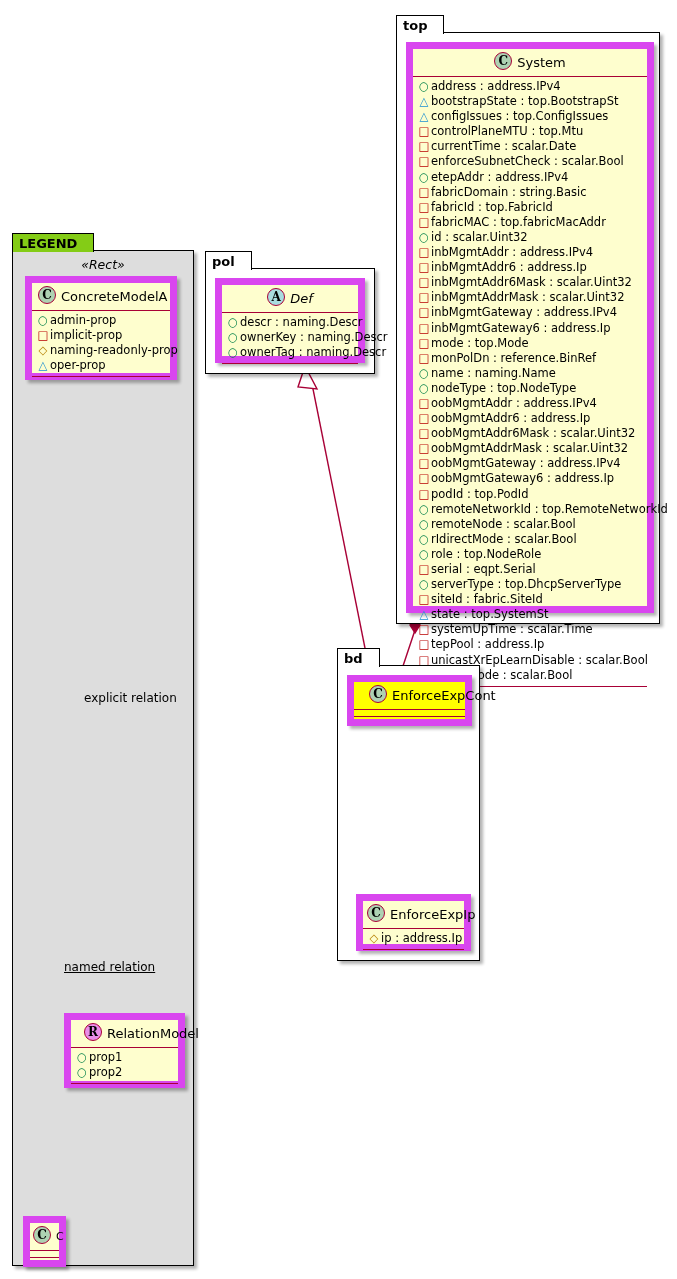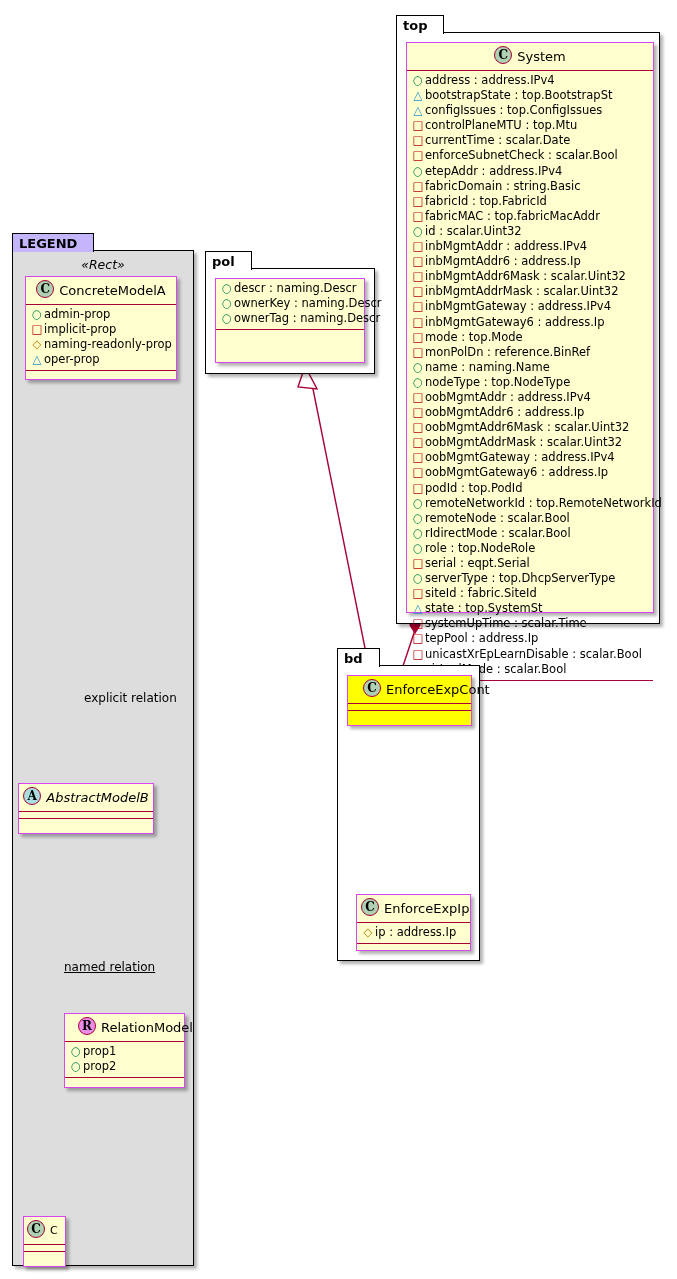--- a/index.html
+++ b/index.html
@@ -48,28 +48,28 @@
     right: -1px;
     top: -1px;
     width: 0;
     height: 0;
     border-left: 13px solid transparent;
     border-bottom: 19px solid transparent;
   }
   .pkg-white { background: #FFFFFF; }
   .pkg-white > .pkg-tab { background: #FFFFFF; }
   .pkg-grey  { background: #DDDDDD; }
-  .pkg-grey  > .pkg-tab { background: #c4b5fd; }
+  .pkg-grey  > .pkg-tab { background: #84cc16; }
 
   
   .cls {
     position: absolute;
     box-sizing: border-box;
     background: #FEFECE;
-    border: 1px solid #d946ef;
+    border: 7px solid #d946ef;
     box-shadow: 3px 3px 3px rgba(0,0,0,0.30);
   }
   .cls.highlight { background: #FFFF00; }
   .cls-head {
     position: relative;
     box-sizing: border-box;
     border-bottom: 1px solid #A80036;
     text-align: center;
     padding: 4px 6px 5px 6px;
     font-size: 13px;
@@ -352,20 +352,23 @@
     <div class="cls-foot"></div>
   </div>
 </div>
 
 <div class="pkg pkg-white" style="left:205px; top:268px; width:170px; height:106px;">
   <div class="pkg-tab">
     <span>pol</span>
   </div>
 
   <div class="cls" style="left:9px; top:9px; width:150px; height:85px;">
+    <div class="cls-head italic">
+      <span class="badge badge-a">A</span><span class="cls-title">Def</span>
+    </div>
     <div class="cls-attrs" id="def-attrs">
         <div class="attr">
           <span class="glyph" style="color: rgb(3, 128, 72);">○</span>
           <span>descr : naming.Descr</span>
         </div>
         <div class="attr">
           <span class="glyph" style="color: rgb(3, 128, 72);">○</span>
           <span>ownerKey : naming.Descr</span>
         </div>
         <div class="attr">
@@ -429,27 +432,20 @@
           <span>naming-readonly-prop</span>
         </div>
         <div class="attr">
           <span class="glyph" style="color: rgb(30, 144, 210);">△</span>
           <span>oper-prop</span>
         </div>
       </div>
     <div class="cls-foot"></div>
   </div>
 
-  <div class="cls" style="left:5px; top:532px; width:136px; height:51px;">
-    <div class="cls-head italic" style="padding-left:4px; padding-right:4px;">
-      <span class="badge badge-a">A</span><span class="cls-title">AbstractModelB</span>
-    </div>
-    <div class="cls-empty"></div>
-    <div class="cls-foot"></div>
-  </div>
 
   <div class="cls" style="left:51px; top:762px; width:121px; height:75px;">
     <div class="cls-head" style="padding-left:13px; padding-right:4px;">
       <span class="badge badge-r">R</span><span class="cls-title">RelationModel</span>
     </div>
     <div class="cls-attrs" id="relationmodel-attrs">
         <div class="attr">
           <span class="glyph" style="color: rgb(3, 128, 72);">○</span>
           <span>prop1</span>
         </div>

